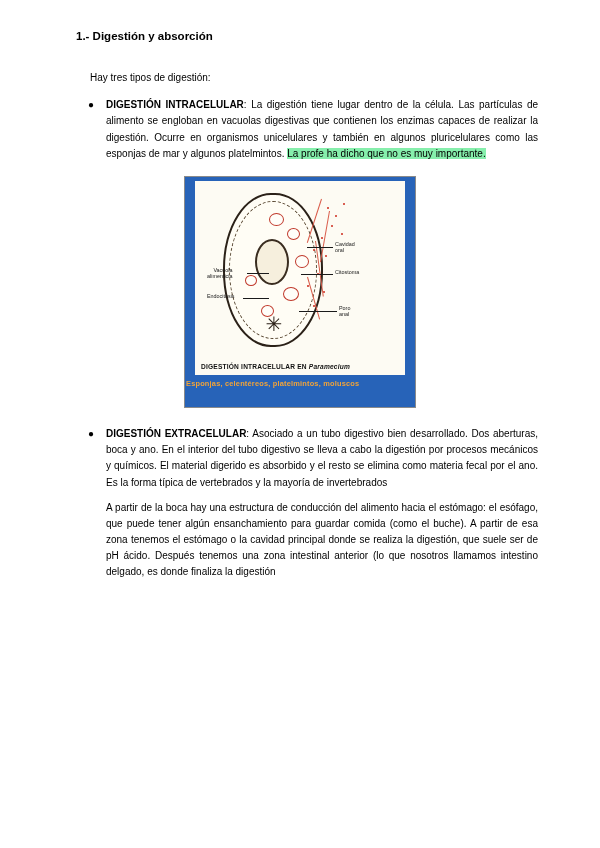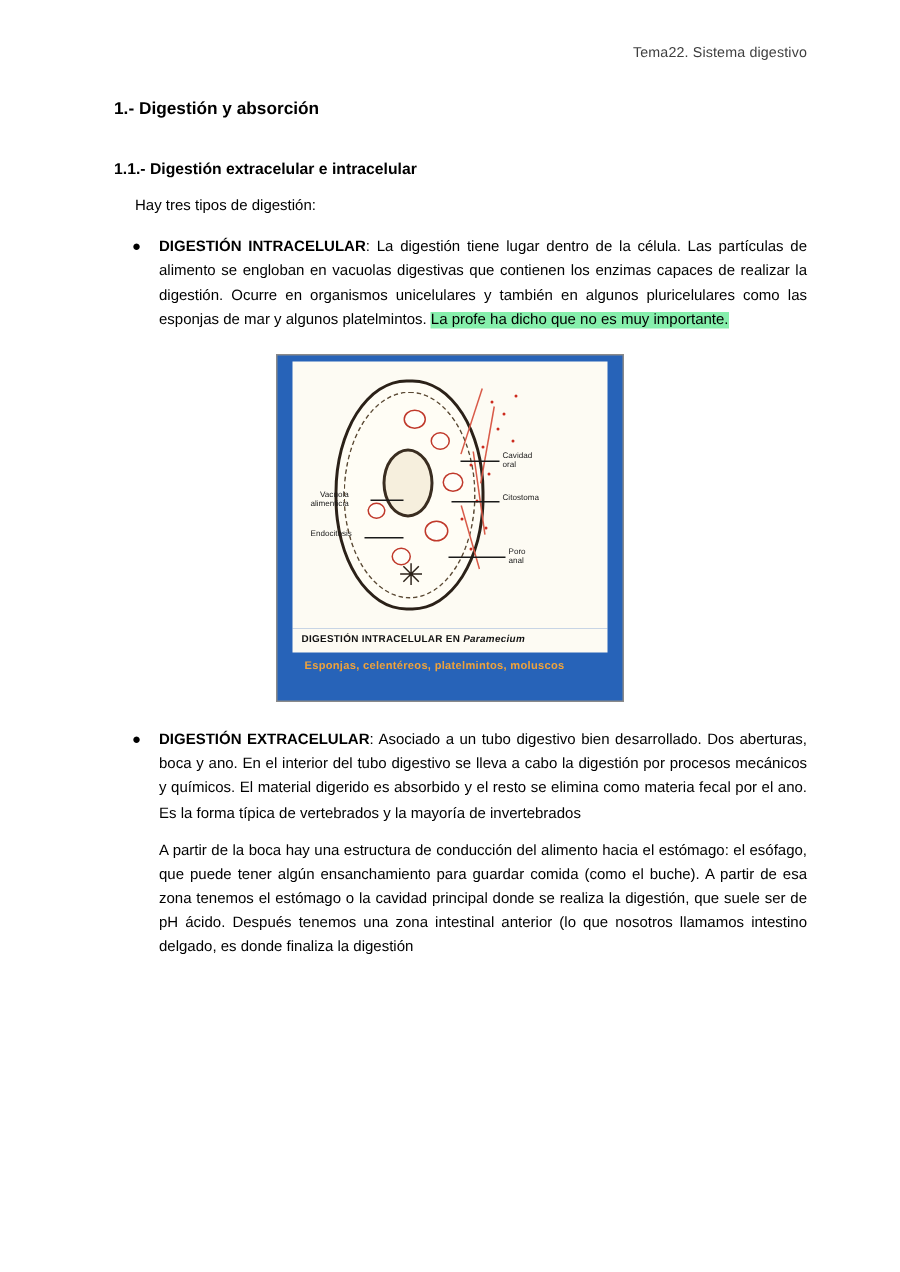--- a/index.html
+++ b/index.html
@@ -180,21 +180,21 @@
     font-weight: bold;
     color: #111;
     line-height: 16px;
     padding-left: 6px;
     box-sizing: border-box;
     letter-spacing: 0.2px;
   }
   .fig-caption-band em { font-style: italic; font-weight: bold; }
   .fig-sub {
     position: absolute;
-    left: 18px;
+    left: 1px;
     top: 202px;
     width: 200px;
     font-size: 7.4px;
     font-weight: bold;
     color: #f0a33a;
     line-height: 1.35;
     letter-spacing: 0.2px;
   }
   .red-dots span {
     position: absolute;
@@ -208,27 +208,25 @@
     width: 1px;
     background: #d85a48;
     transform-origin: top center;
   }
 </style>
 </head>
 <body>
 
 <div class="page">
 
-  <div class="header-note">Tema22. Sistema digestivo</div>
 
 
   <h2 class="section-title">1.- Digestión y absorción</h2>
 
 
-  <h3 class="subsection-title">1.1.- Digestión extracelular e intracelular</h3>
 
   <p class="body-text indent">Hay tres tipos de digestión:</p>
 
   <div class="bullet-item">
     <div class="bullet-dot">●</div>
     <div class="bullet-body"><span class="term">DIGESTIÓN INTRACELULAR</span><span>: La digestión tiene lugar dentro de la célula. Las partículas de alimento se engloban en vacuolas digestivas que contienen los enzimas capaces de realizar la digestión. Ocurre en organismos unicelulares y también en algunos pluricelulares como las esponjas de mar y algunos platelmintos. </span><span class="highlight">La profe ha dicho que no es muy importante.</span></div>
   </div>
 
   <div class="figure">
     <div class="fig-img">

